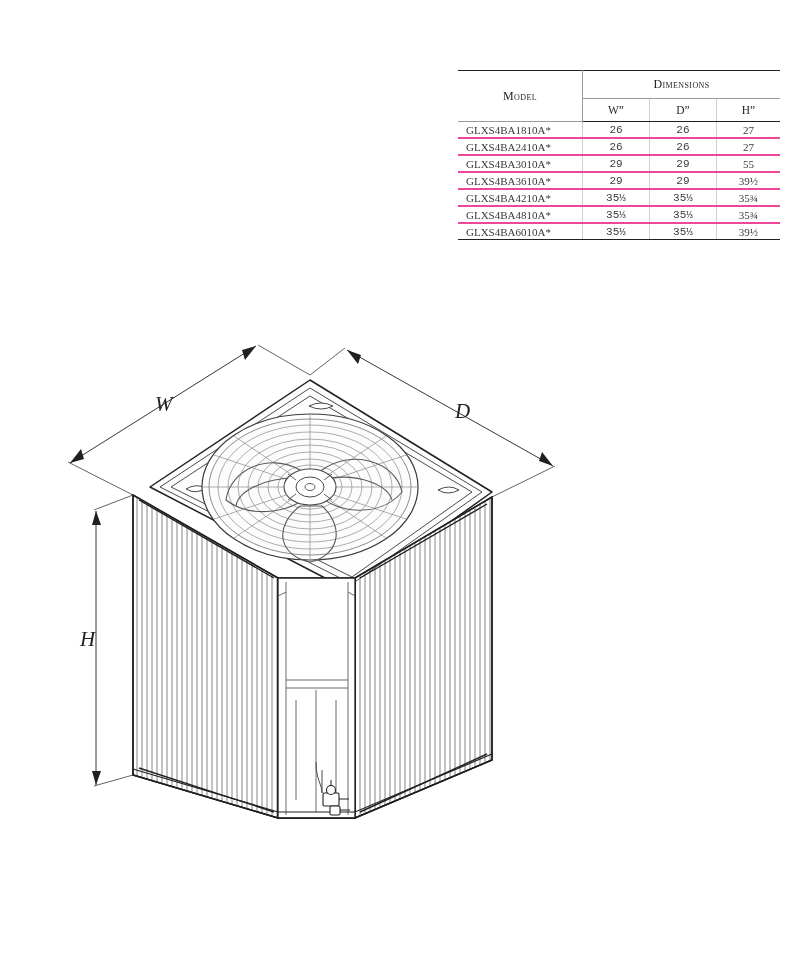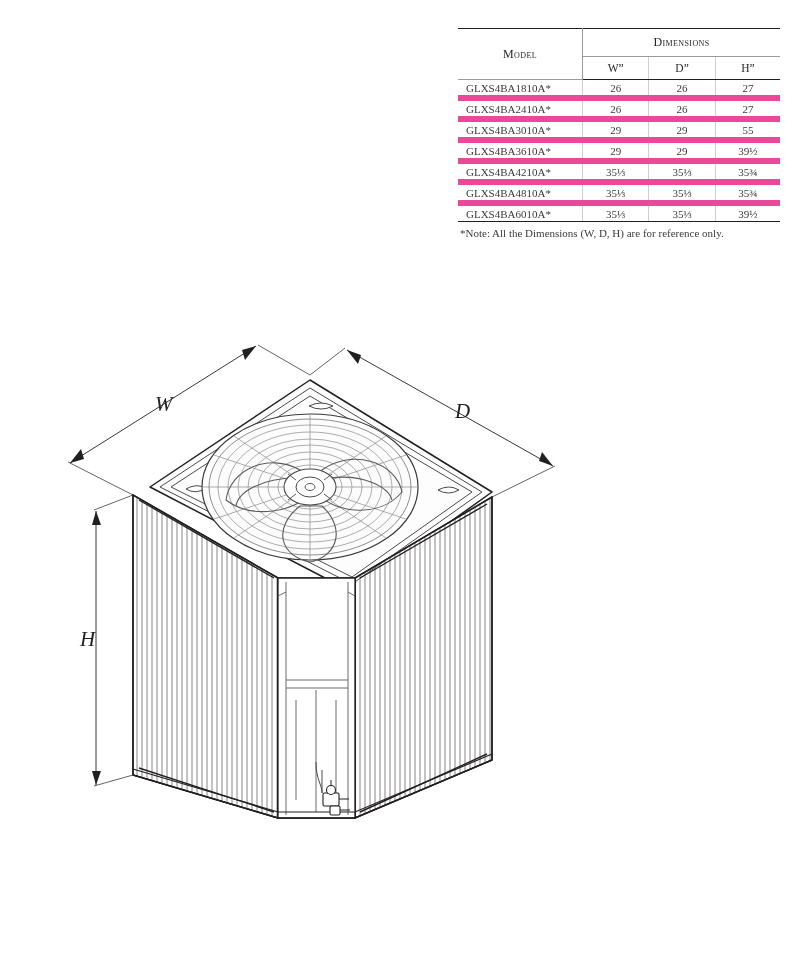--- a/index.html
+++ b/index.html
@@ -21,20 +21,21 @@
     position: absolute;
     left: 458px;
     top: 28px;
     width: 322px;
   }
   table.dim-table {
     border-collapse: collapse;
     width: 322px;
     font-size: 11px;
     color: #3a3a3a;
+    margin-top: 42px;
   }
   table.dim-table th,
   table.dim-table td {
     padding: 0;
     text-align: center;
     vertical-align: middle;
     font-weight: normal;
   }
   .hdr-row th {
     border-top: 1.6px solid #231f20;
@@ -54,30 +55,31 @@
     height: 22px;
     font-weight: bold;
     font-size: 11.5px;
     color: #231f20;
   }
   .sub-row th.sep {
     border-right: 1px solid #cfcfcf;
   }
   tbody tr td {
     height: 15px;
-    border-bottom: 6px solid #ec4899;
+    border-bottom: 2px solid #ec4899;
     font-size: 11px;
   }
   tbody tr td.model-cell {
     text-align: left;
     padding-left: 8px;
     border-right: 1px solid #cfcfcf;
   }
   tbody tr td.sep {
     border-right: 1px solid #cfcfcf;
+    font-family: Liberation Mono, monospace;
   }
   tbody tr:last-child td {
     border-bottom: 1.6px solid #231f20;
   }
   .table-note {
     margin-top: 5px;
     font-size: 11px;
     color: #3a3a3a;
     padding-left: 2px;
   }
@@ -156,21 +158,20 @@
         <td>35¾</td>
       </tr>
       <tr>
         <td class="model-cell">GLXS4BA6010A*</td>
         <td class="sep">35⅓</td>
         <td class="sep">35⅓</td>
         <td>39½</td>
       </tr>
     </tbody>
   </table>
-  <div class="table-note">*Note: All the Dimensions (W, D, H) are for reference only.</div>
 </div>
 
 <svg class="drawing" viewBox="0 0 801 971">
   <defs>
     <clipPath id="clipFanCircle">
       <circle cx="310" cy="487" r="103"></circle>
     </clipPath>
     <clipPath id="clipLeftCoil">
       <polygon points="133,495 278,578 278,818 133,775"></polygon>
     </clipPath>

